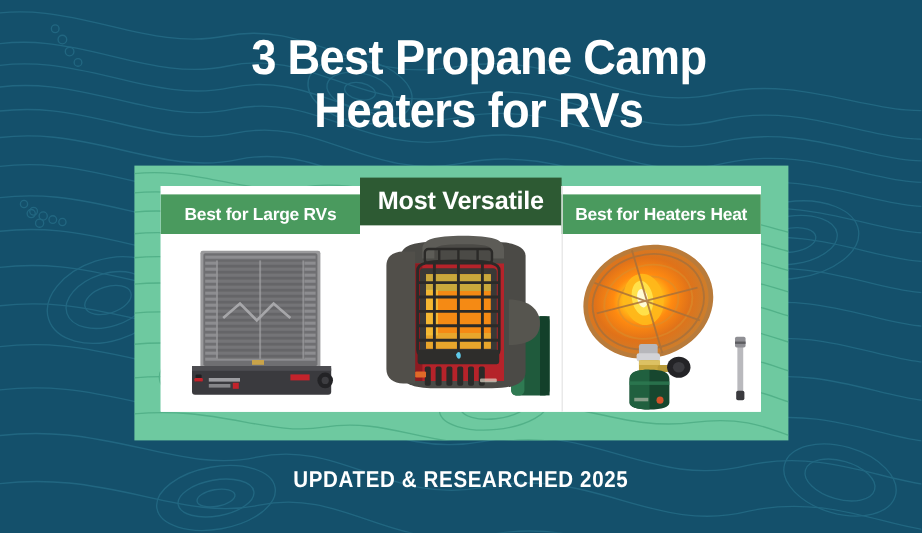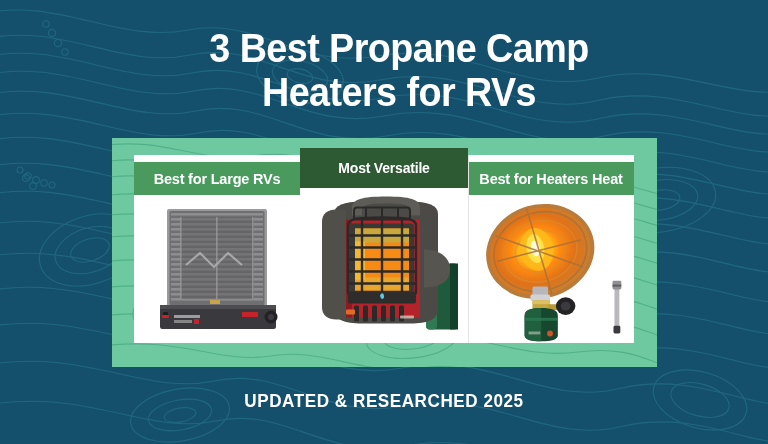--- a/index.html
+++ b/index.html
@@ -69,21 +69,21 @@
   }
   .badge.side{
     background:#4a9a5e;
     height:33px;
     font-size:14.5px;
   }
   .badge.middle{
     background:#2d5a33;
     height:40px;
     margin-top:-7px;
-    font-size:14px;
+    font-size:21px;
   }
   .pad-top{height:7px;background:#ffffff;}
 
   .img-area{
     flex:1;
     position:relative;
     background:#ffffff;
     overflow:hidden;
   }
   .img-area svg{display:block;width:100%;height:100%;}

